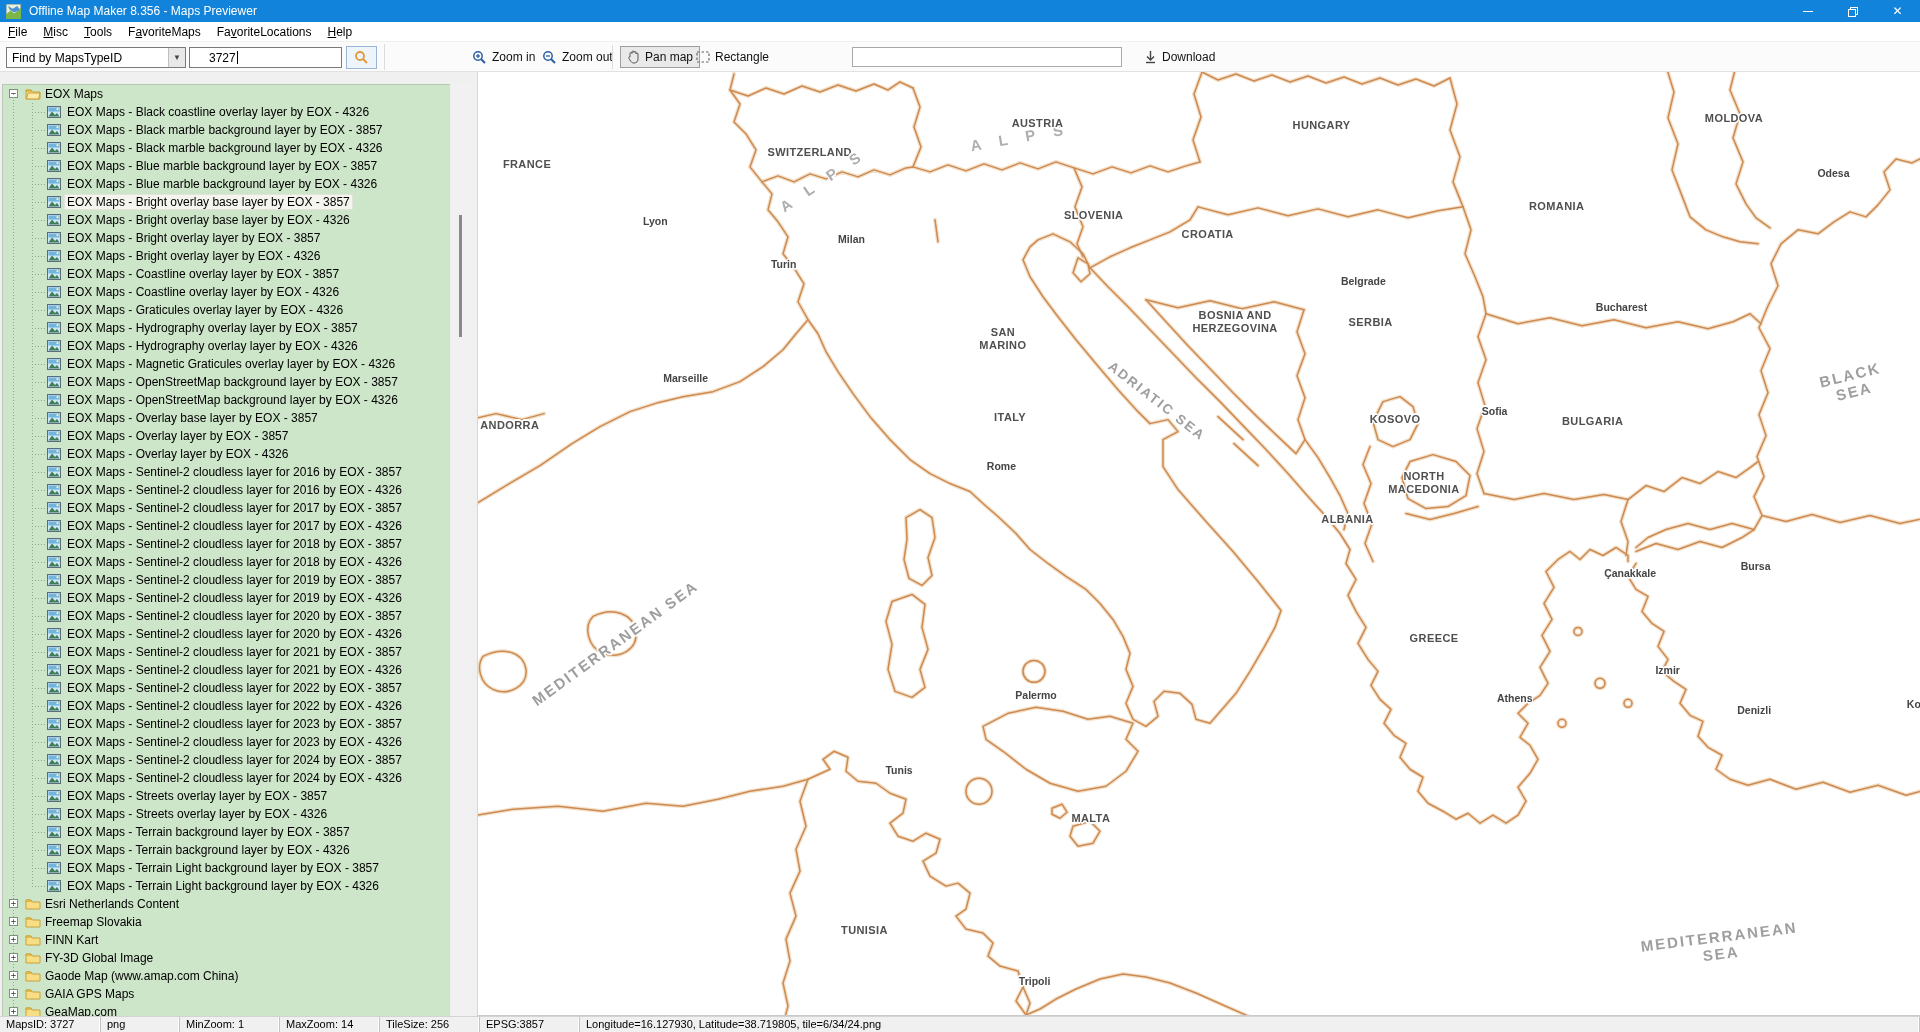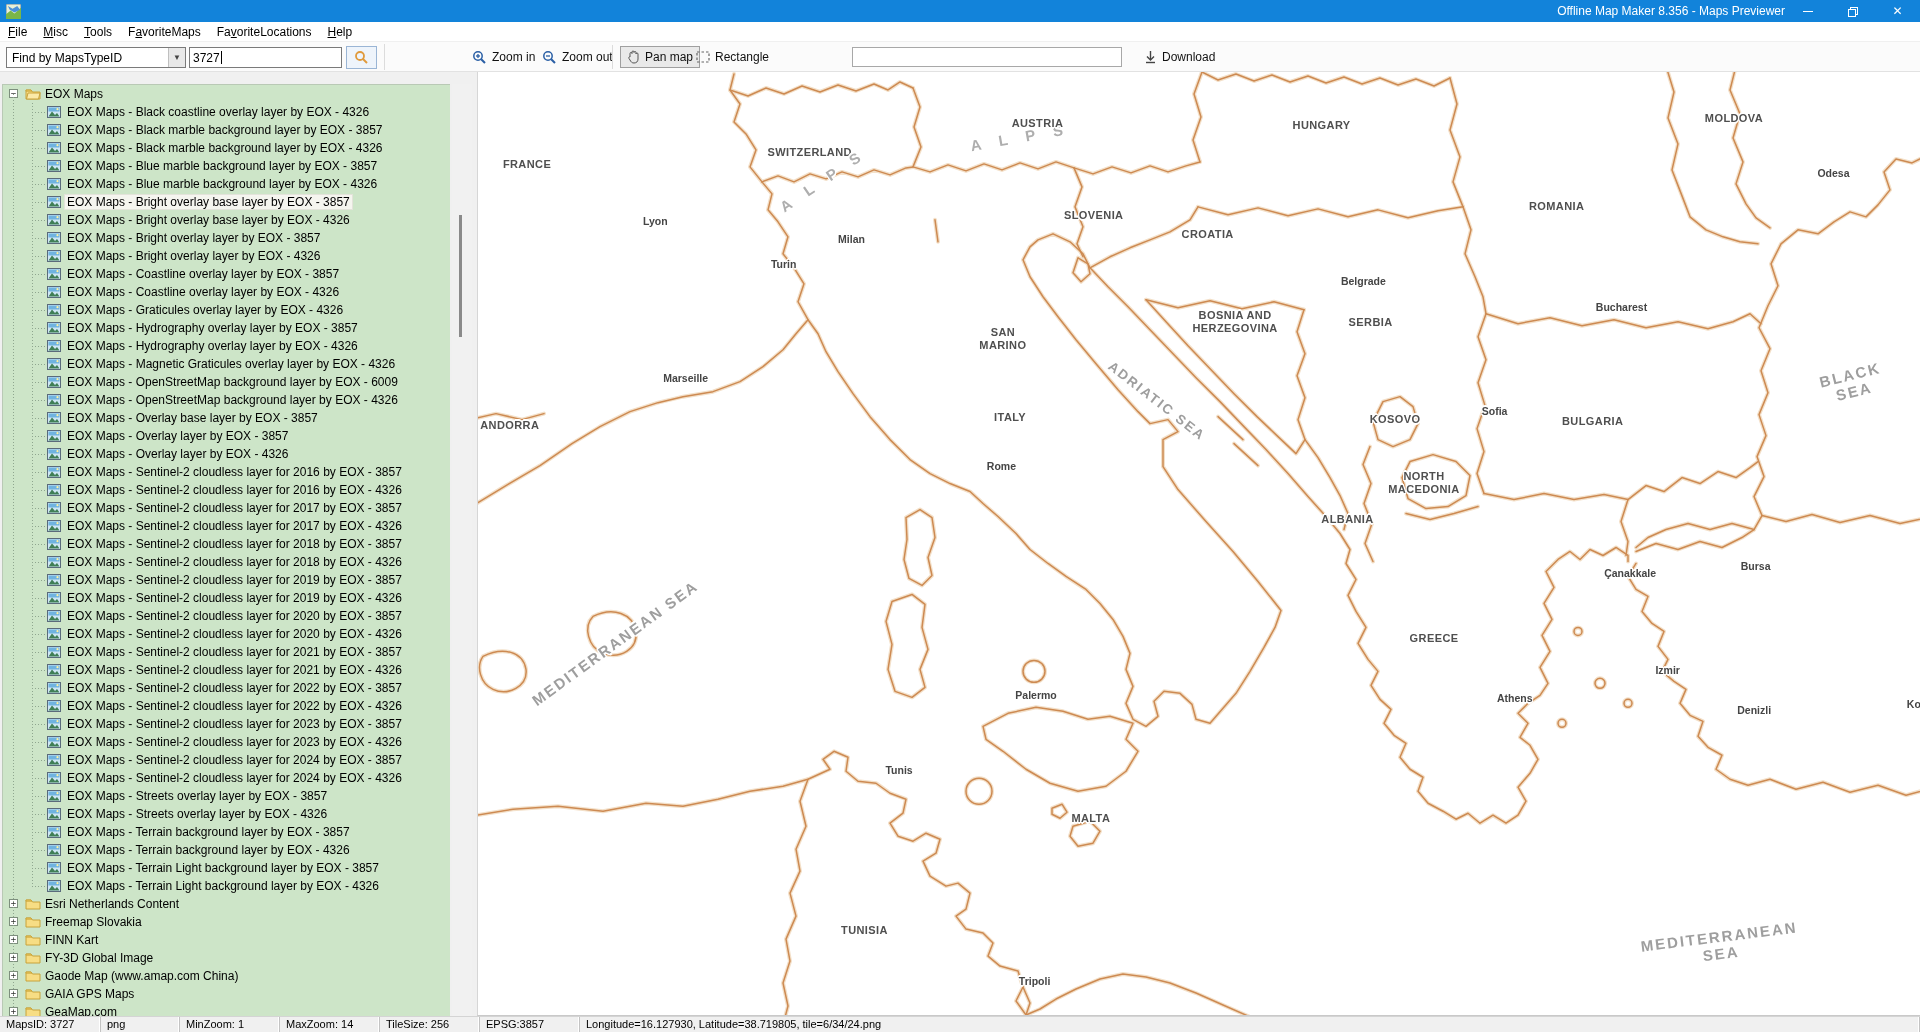--- a/index.html
+++ b/index.html
@@ -1,39 +1,39 @@
 <!DOCTYPE html>
 <html><head>
 <meta charset="utf-8">
 <style>
   * { margin:0; padding:0; box-sizing:border-box; }
   html,body { width:1920px; height:1032px; overflow:hidden; font-family:"Liberation Sans","DejaVu Sans",sans-serif; background:#f0f0f0; }
 
   
-  .titlebar { position:absolute; left:0; top:0; width:1920px; height:22px; background:#1283da; display:flex; align-items:center;text-align:right; }
+  .titlebar { position:absolute; left:0; top:0; width:1920px; height:22px; background:#1283da; display:flex; align-items:center; }
   .titlebar .appicon { width:15px; height:15px; margin-left:6px; }
   .titlebar .title { color:#fff; font-size:12px; margin-left:8px; flex:1; }
   .winbtn { width:45px; height:22px; display:flex; align-items:center; justify-content:center; color:#fff; font-size:12px; }
   .winbtn .minline { width:10px; height:0; border-top:1px solid #fff; display:block; }
   .winbtn .restore { position:relative; width:9px; height:9px; }
   .winbtn .restore i { position:absolute; border:1px solid #fff; width:8px; height:8px; display:block; }
   .winbtn .restore i.b { left:0; top:2px; background:#1283da; }
   .winbtn .restore i.t { left:2px; top:0; }
 
   
   .menubar { position:absolute; left:0; top:22px; width:1920px; height:20px; background:#ffffff; display:flex; align-items:center; border-bottom:1px solid #f0f0f0; }
   .menuitem { font-size:12px; color:#000; padding:2px 8px; }
   .menuitem u { text-decoration:underline; }
 
   
   .controls { position:absolute; left:0; top:42px; width:1920px; height:30px; background:#fbfbfb; border-bottom:1px solid #e2e2e2; }
   .combo { position:absolute; left:6px; top:5px; width:180px; height:21px; background:#fff; border:1px solid #7a7a7a; font-size:12px; display:flex; align-items:center; }
   .combo .combotext { flex:1; padding-left:5px; }
   .combo .comboarrow { width:17px; height:100%; border-left:1px solid #bfbfbf; background:#e8e8e8; display:flex; align-items:center; justify-content:center; font-size:8px; color:#444; }
-  .searchinput { position:absolute; left:189px; top:5px; width:153px; height:21px; background:#fff; border:1px solid #7a7a7a; font-size:12px; display:flex; align-items:center; padding-left:3px; }
+  .searchinput { position:absolute; left:189px; top:5px; width:153px; height:21px; background:#fff; border:1px solid #7a7a7a; font-size:12px; display:flex; align-items:center; padding-left:19px; }
   .caret { display:inline-block; width:1px; height:13px; background:#000; margin-left:1px; }
   .searchbtn { position:absolute; left:346px; top:4px; width:31px; height:23px; background:#eef4fb; border:1px solid #9ab5d5; display:flex; align-items:center; justify-content:center; }
   .ctl-divider { position:absolute; left:384px; top:2px; width:1px; height:26px; background:#dcdcdc; }
 
   .tbtn { position:absolute; top:4px; height:22px; display:flex; align-items:center; gap:5px; font-size:12px; color:#111; padding:0 6px; }
   .tbtn.pressed { background:#e9e9e9; border:1px solid #9f9f9f; }
   .tb-sep { position:absolute; top:3px; width:1px; height:24px; background:#dcdcdc; }
   .tfield { position:absolute; left:852px; top:5px; width:270px; height:20px; background:#fff; border:1px solid #a8a8a8; }
 
   
@@ -326,21 +326,21 @@
       <span class="lbl-item">EOX Maps - Magnetic Graticules overlay layer by EOX - 4326</span>
       </div>
       <div class="treerow">
       <span class="hstub" style="left:29px;top:9px;width:14px"></span>
       <span class="imgicon"><svg width="14" height="12" viewBox="0 0 14 12">
   <rect x="0.5" y="0.5" width="13" height="11" fill="#cfe6f5" stroke="#5a6b7c"></rect>
   <rect x="1.5" y="1.5" width="11" height="4" fill="#6fb3e0"></rect>
   <path d="M1.5 10.5 L5 5.5 L8 9 L10 7 L12.5 10.5 Z" fill="#3f7f56"></path>
   <circle cx="10.5" cy="3.2" r="1.1" fill="#fff3a0"></circle>
 </svg></span>
-      <span class="lbl-item">EOX Maps - OpenStreetMap background layer by EOX - 6009</span>
+      <span class="lbl-item">EOX Maps - OpenStreetMap background layer by EOX - 3857</span>
       </div>
       <div class="treerow">
       <span class="hstub" style="left:29px;top:9px;width:14px"></span>
       <span class="imgicon"><svg width="14" height="12" viewBox="0 0 14 12">
   <rect x="0.5" y="0.5" width="13" height="11" fill="#cfe6f5" stroke="#5a6b7c"></rect>
   <rect x="1.5" y="1.5" width="11" height="4" fill="#6fb3e0"></rect>
   <path d="M1.5 10.5 L5 5.5 L8 9 L10 7 L12.5 10.5 Z" fill="#3f7f56"></path>
   <circle cx="10.5" cy="3.2" r="1.1" fill="#fff3a0"></circle>
 </svg></span>
       <span class="lbl-item">EOX Maps - OpenStreetMap background layer by EOX - 4326</span>

